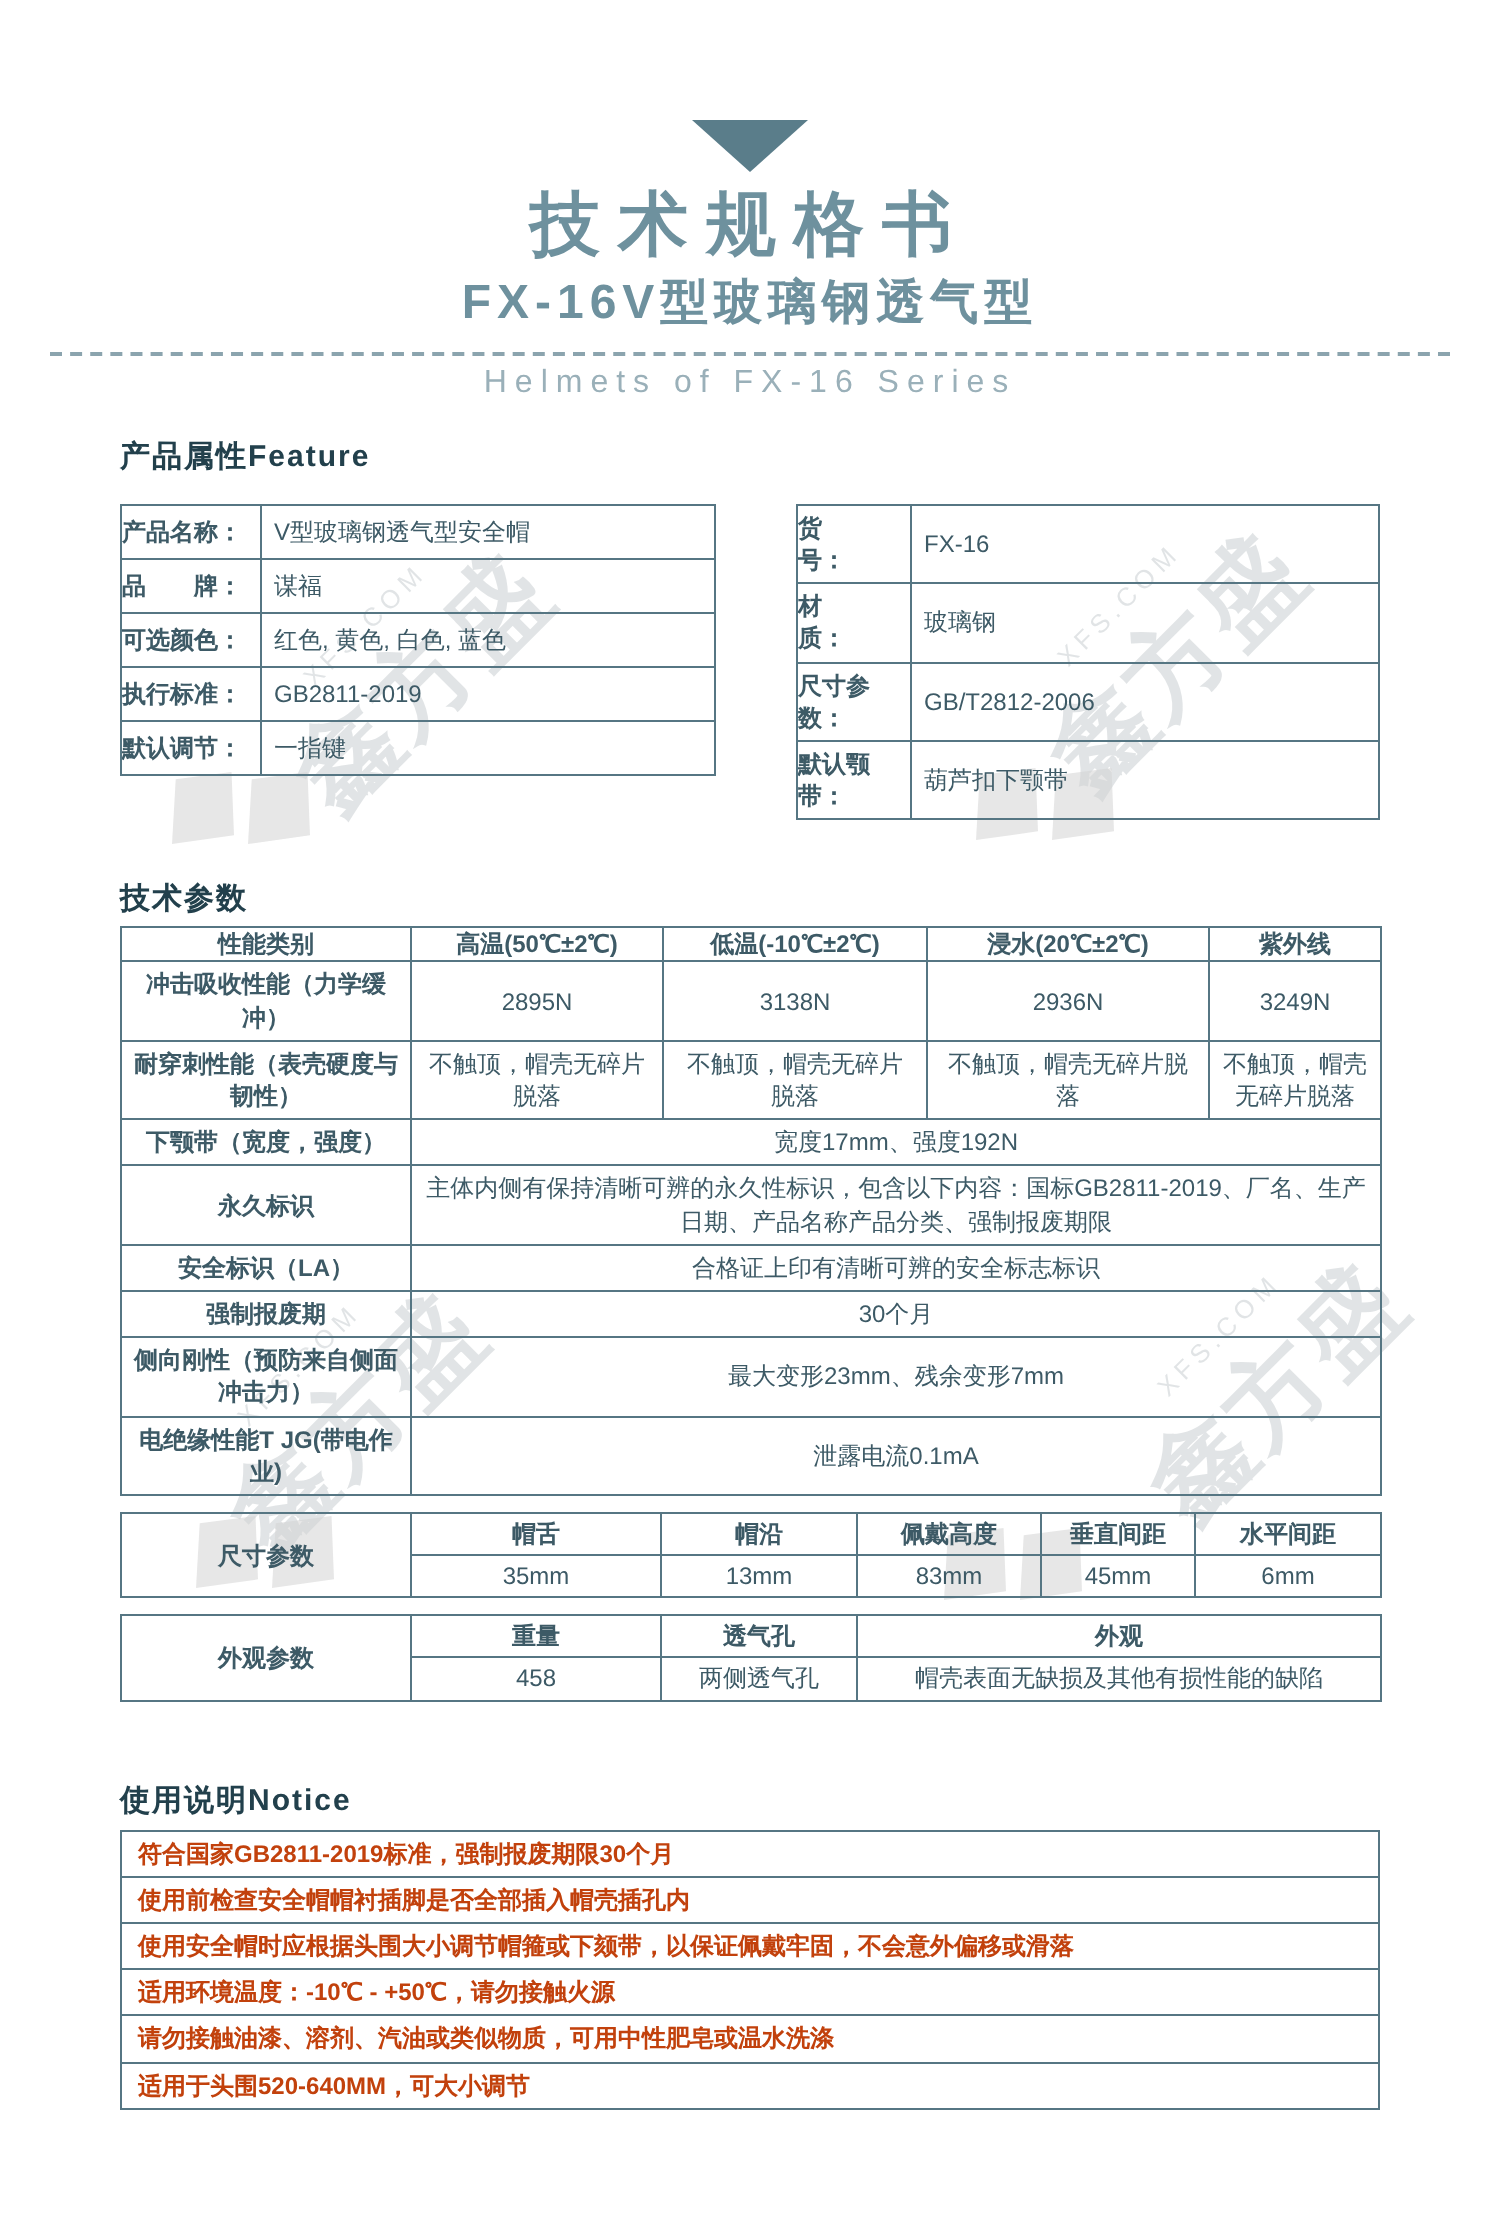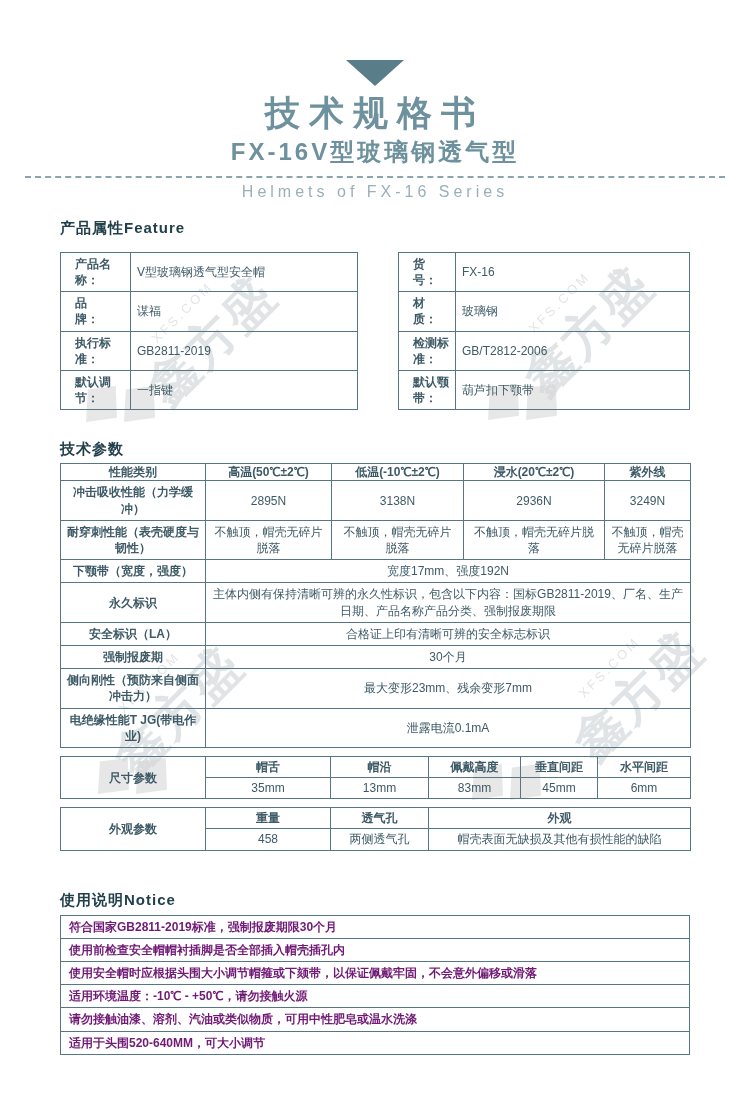--- a/index.html
+++ b/index.html
@@ -41,34 +41,34 @@
   td, th {
     border:1px solid #567683; font-size:12px; color:#3d5a66;
     padding:3px 6px; text-align:center; vertical-align:middle; line-height:1.35;
     overflow:hidden;
   }
   
   .attr-row { display:flex; align-items:flex-start; margin-top:14px; }
   .attr-table { width:298px; }
   .attr-table.rt { width:292px; margin-left:40px; }
   .attr-table td { height:27px; text-align:left; }
-  .attr-table td.lbl { width:70px; font-weight:bold; padding-left:14px; }
+  .attr-table td.lbl { width:70px; font-weight:bold; padding-left:0; }
   .attr-table.rt td.lbl { width:57px; }
   
   .tech-table { width:630px; margin-top:4px; }
   .tech-table td.lbl, .tech-table th { font-weight:bold; }
   .tech-table th { padding:0 4px; }
   
   .dim-table { width:630px; margin-top:8px; }
   .dim-table td { padding:2px 4px; height:19px; }
   .dim-table td.lbl, .dim-table td.hdr { font-weight:bold; }
   
   .notice-table { width:630px; margin-top:5px; }
   .notice-table td {
-    text-align:left; padding:3px 8px; height:23px; font-weight:bold; color:#701a75;
+    text-align:left; padding:3px 8px; height:23px; font-weight:bold; color:#c2410c;
   }
   
   .wm {
     position:absolute; transform:rotate(-45deg); transform-origin:center;
     color:#8f9aa0; opacity:0.26; text-align:center; pointer-events:none; z-index:0;
     white-space:nowrap;
   }
   .wm .wm-small { font-size:13px; letter-spacing:3px; display:block; }
   .wm .wm-big   { font-size:50px; font-weight:bold; letter-spacing:2px; display:block; }
   .sq-logo { position:absolute; display:flex; gap:7px; opacity:0.55; z-index:0; pointer-events:none; }
@@ -130,41 +130,45 @@
         <tbody>
             <tr>
               <td class="lbl">产品名称：</td>
               <td class="val">V型玻璃钢透气型安全帽</td>
             </tr>
         <tr>
               <td class="lbl">品　　牌：</td>
               <td class="val">谋福</td>
             </tr>
         <tr>
+              <td class="lbl">可选颜色：</td>
+              <td class="val">红色, 黄色, 白色, 蓝色</td>
+            </tr>
+        <tr>
               <td class="lbl">执行标准：</td>
               <td class="val">GB2811-2019</td>
             </tr>
         <tr>
               <td class="lbl">默认调节：</td>
               <td class="val">一指键</td>
             </tr>
       </tbody>
         </table>
       <table class="attr-table rt">
         <tbody>
             <tr>
               <td class="lbl">货　　号：</td>
               <td class="val">FX-16</td>
             </tr>
         <tr>
               <td class="lbl">材　　质：</td>
               <td class="val">玻璃钢</td>
             </tr>
         <tr>
-              <td class="lbl">检测标准：</td>
+              <td class="lbl">尺寸参数：</td>
               <td class="val">GB/T2812-2006</td>
             </tr>
         <tr>
               <td class="lbl">默认颚带：</td>
               <td class="val">葫芦扣下颚带</td>
             </tr>
       </tbody>
         </table>
     </div>
 

